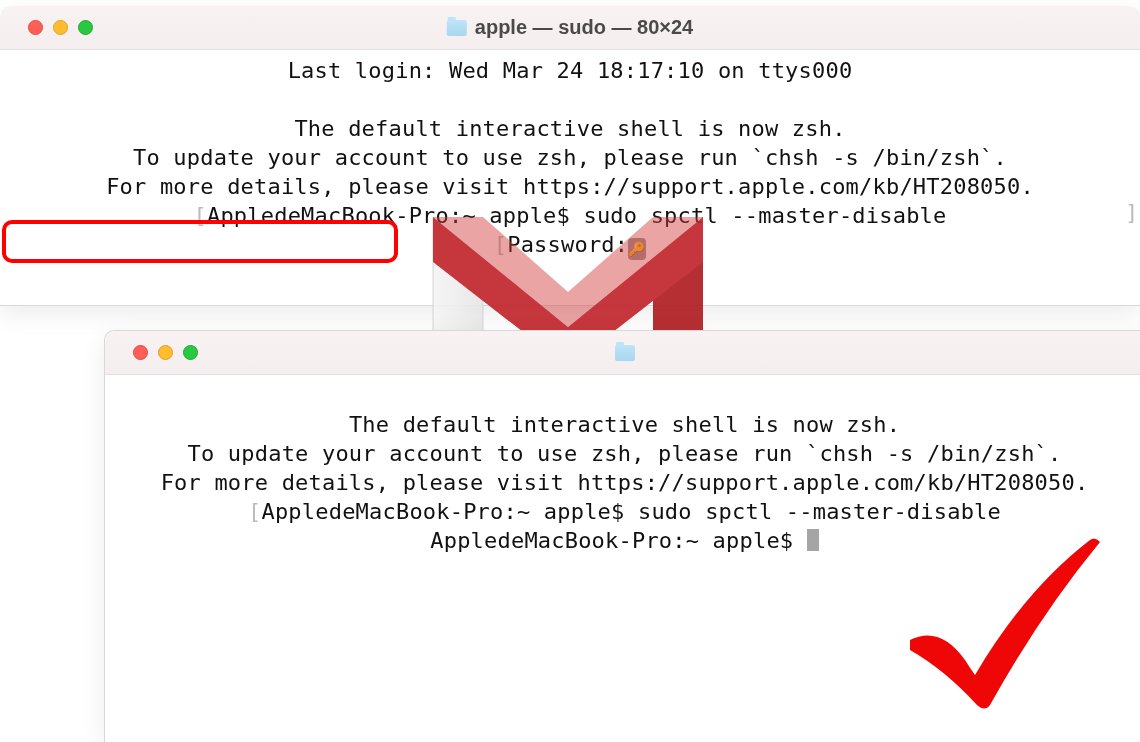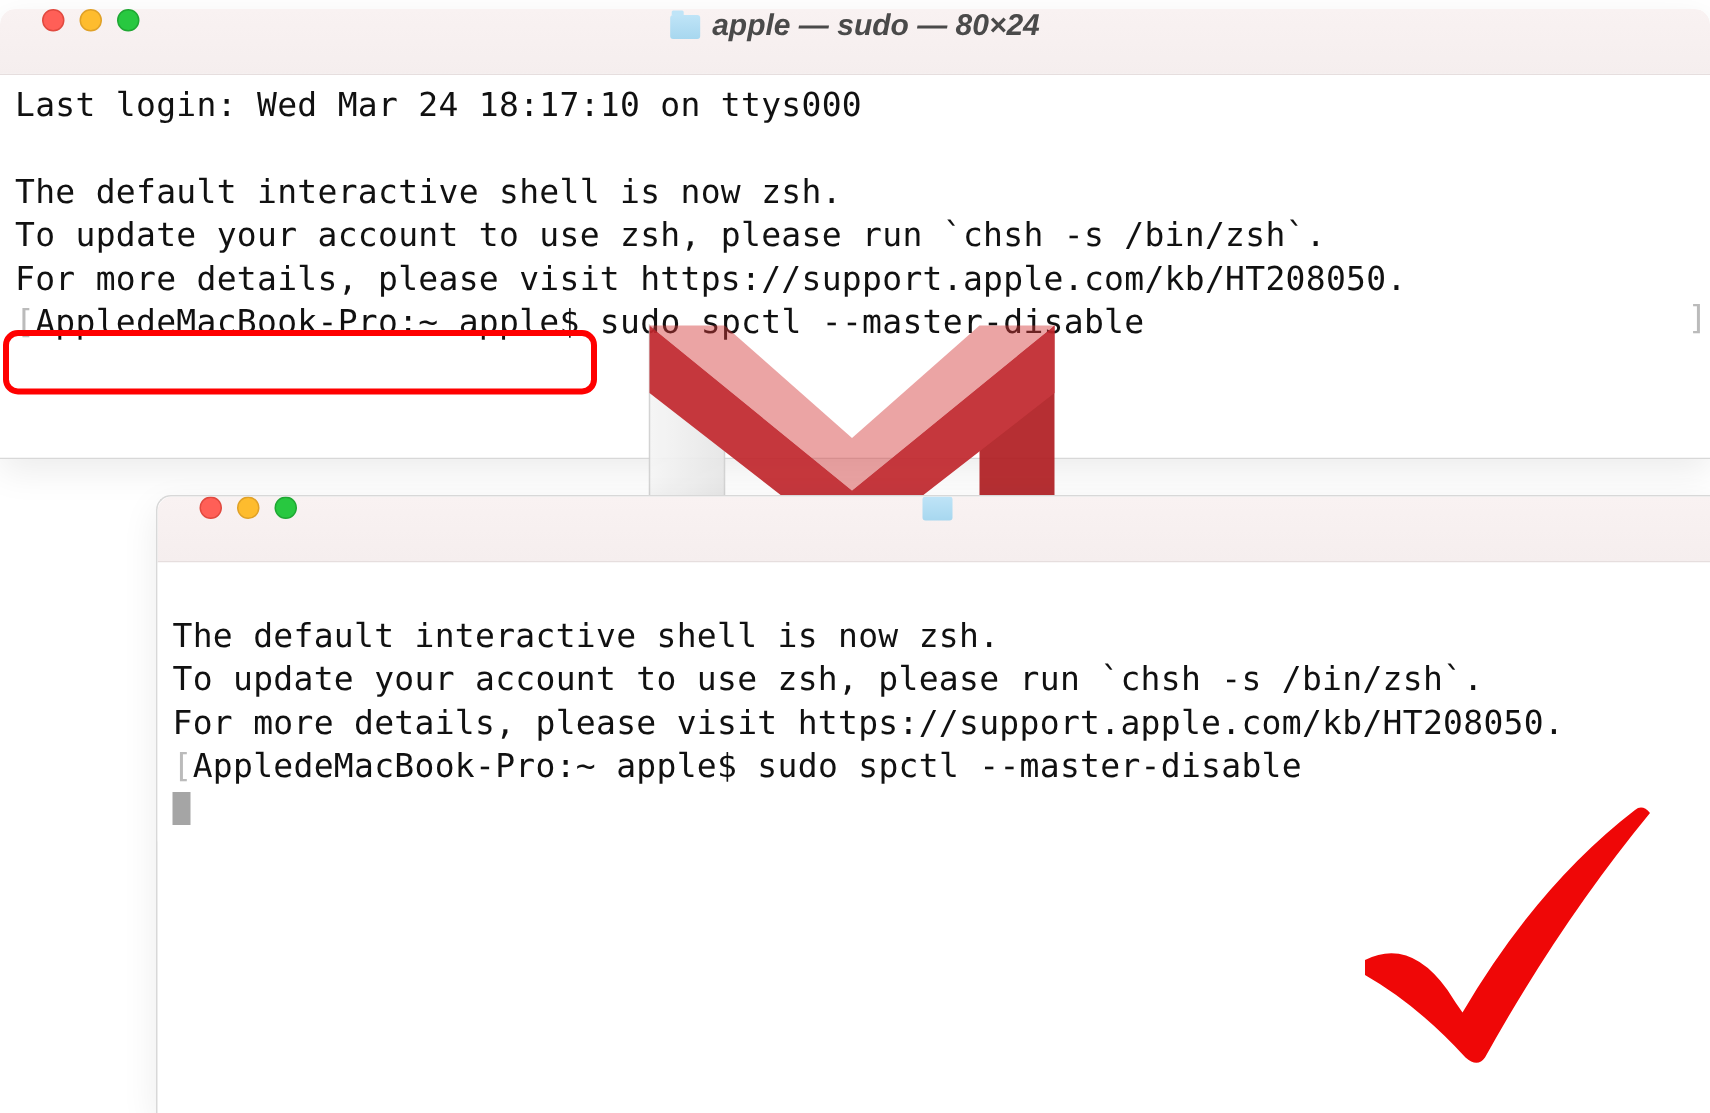--- a/index.html
+++ b/index.html
@@ -19,24 +19,23 @@
       border-radius: 10px;
       box-shadow: 0 8px 24px rgba(0,0,0,0.08);
       overflow: hidden;
     }
 
     .titlebar {
       height: 44px;
       background: linear-gradient(#f9f2f2, #f5eeee);
       border-bottom: 1px solid #e6dede;
       display: flex;
-      align-items: flex-start;
+      align-items: center;
       padding: 0 28px;
       position: relative;
-      font-style: italic;
     }
 
     .traffic-lights {
       display: flex;
       gap: 10px;
       align-items: center;
     }
     .traffic-light {
       width: 15px;
       height: 15px;
@@ -74,20 +73,21 @@
       left: 1px;
       width: 8px;
       height: 3px;
       border-radius: 1px 1px 0 0;
       background: #bfe4f7;
     }
 
     .term-body {
       padding: 6px 10px;
       background: #ffffff;
+      text-align: center;
     }
 
     .term-line {
       font-family: "SF Mono", Menlo, Monaco, Consolas, monospace;
       font-size: 22px;
       line-height: 1.32;
       color: #111;
       white-space: pre;
       letter-spacing: 0.2px;
     }
@@ -166,20 +166,21 @@
       <span>apple — sudo — 80×24</span>
     </div>
   </div>
   <div class="term-body">
     <div class="term-line">Last login: Wed Mar 24 18:17:10 on ttys000</div>
     <div class="empty-line"></div>
     <div class="term-line">The default interactive shell is now zsh.</div>
     <div class="term-line">To update your account to use zsh, please run `chsh -s /bin/zsh`.</div>
     <div class="term-line">For more details, please visit https://support.apple.com/kb/HT208050.</div>
     <div class="term-line"><span class="bracket">[</span><span>AppledeMacBook-Pro:~ apple$ sudo spctl --master-disable</span></div>
+    <div class="term-line"><span class="bracket">[</span><span>Password:</span><span class="key-icon">🔑</span></div>
   </div>
 </div>
 
 <div class="highlight-box" style="left:2px; top:220px; width:396px; height:43px;"></div>
 
 <div class="term-line bracket" style="position:absolute; left:1125px; top:198px;">]</div>
 
 <svg class="m-logo" viewBox="0 0 280 210">
   <defs>
     <linearGradient id="gleft" x1="0" y1="0" x2="1" y2="0">
@@ -203,19 +204,19 @@
     <div class="title-center">
       <span class="folder-icon"></span>
     </div>
   </div>
   <div class="term-body">
     <div class="empty-line"></div>
     <div class="term-line">The default interactive shell is now zsh.</div>
     <div class="term-line">To update your account to use zsh, please run `chsh -s /bin/zsh`.</div>
     <div class="term-line">For more details, please visit https://support.apple.com/kb/HT208050.</div>
     <div class="term-line"><span class="bracket">[</span><span>AppledeMacBook-Pro:~ apple$ sudo spctl --master-disable</span></div>
-    <div class="term-line"><span class="cursor-block"></span></div>
+    <div class="term-line"><span>AppledeMacBook-Pro:~ apple$ </span><span class="cursor-block"></span></div>
   </div>
 </div>
 
 <svg class="checkmark" viewBox="0 0 210 180">
   <path d="M 15 110 Q 45 95 70 130 Q 75 138 80 145 Q 130 60 195 10 Q 200 6 205 12 Q 145 85 95 175 Q 90 182 82 175 Q 50 140 15 120 Z" fill="#ef0707"></path>
 </svg>
 
 </body></html>

